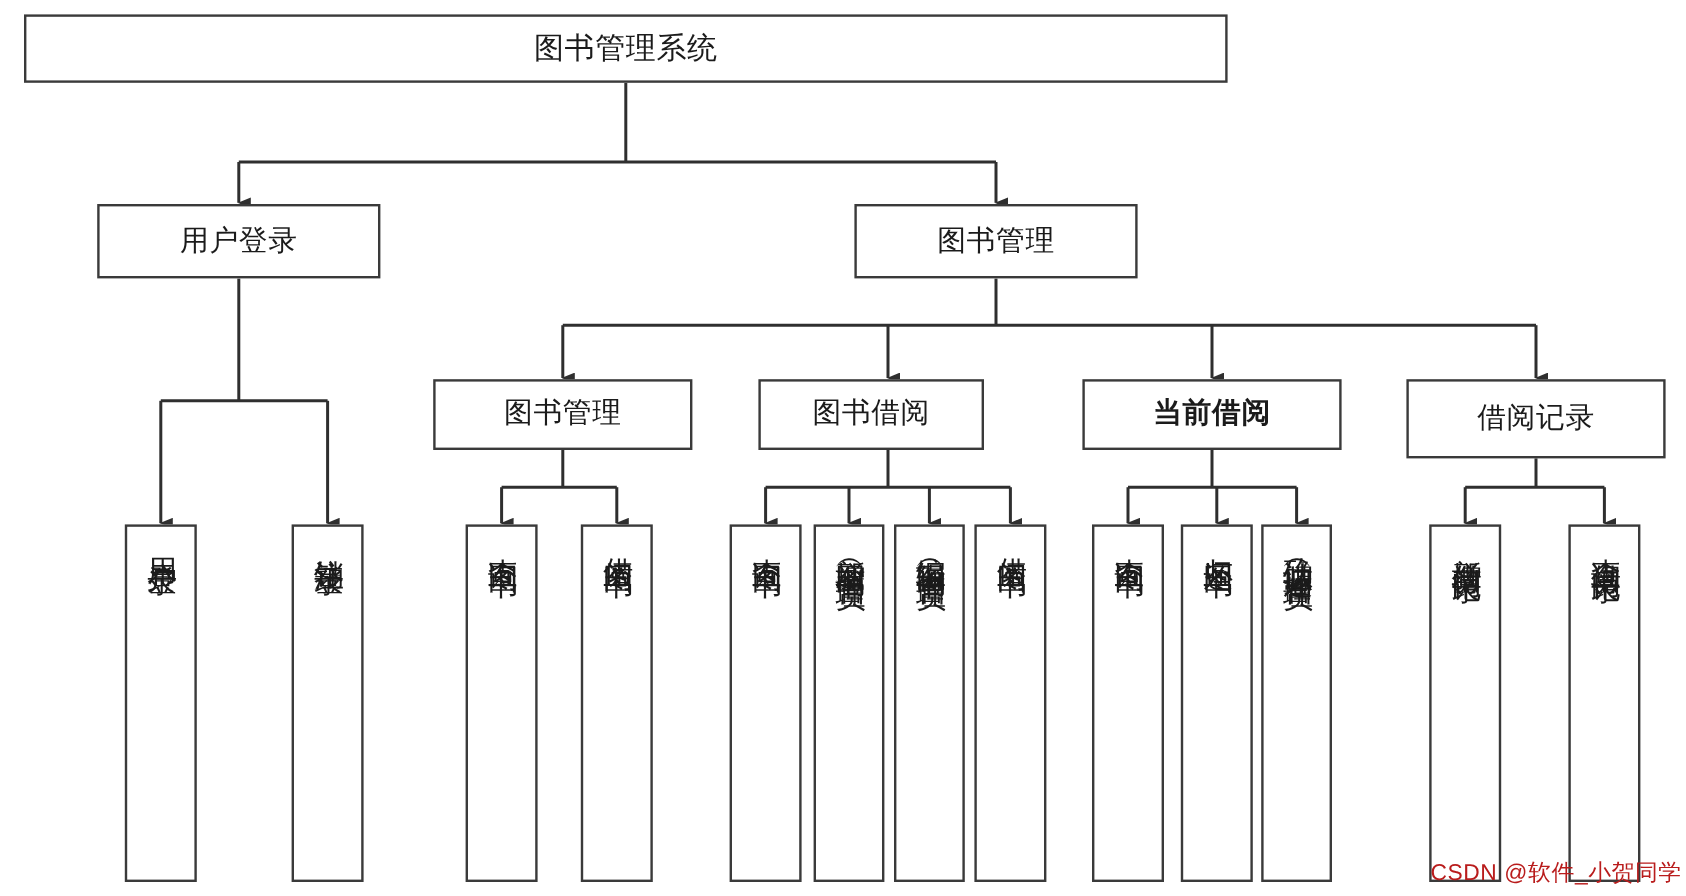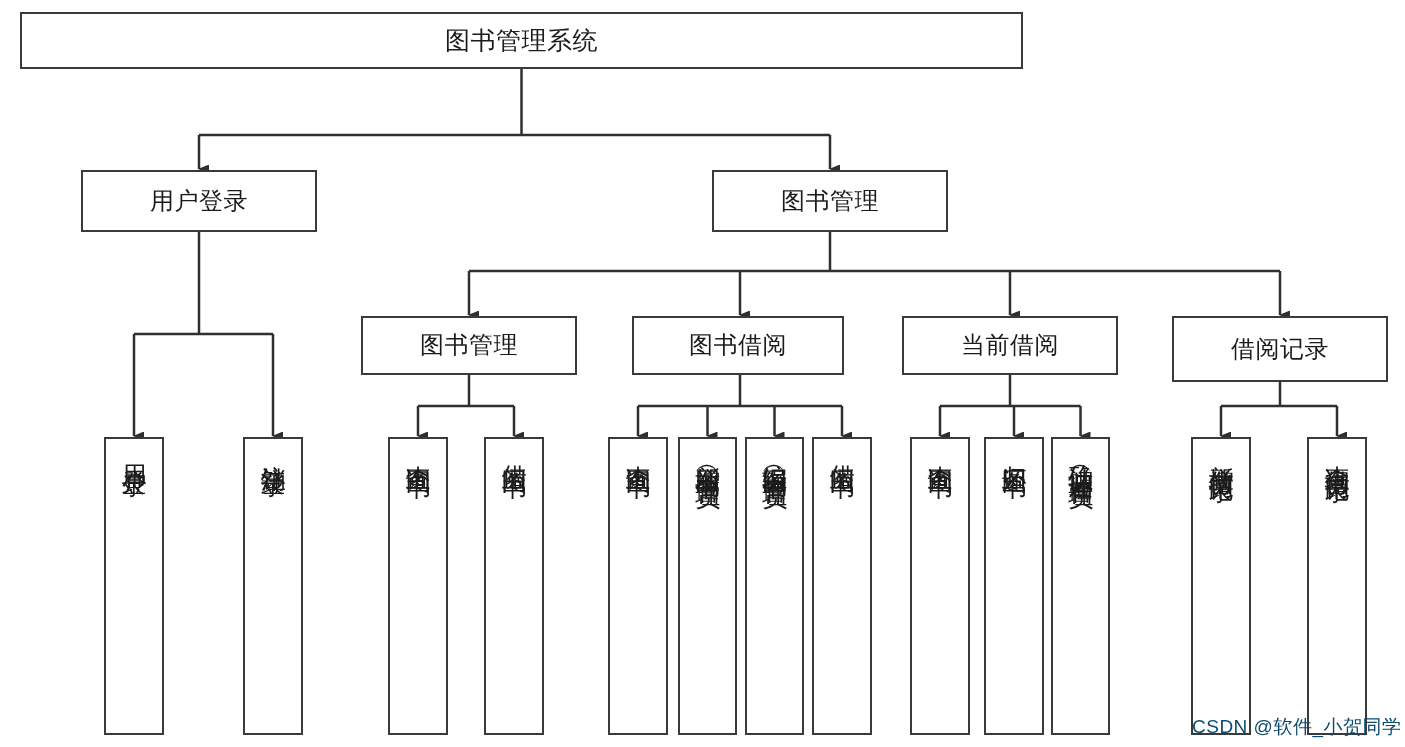--- a/index.html
+++ b/index.html
@@ -60,21 +60,21 @@
     font-size: 25px;
     line-height: 1.18;
     letter-spacing: 3px;
     max-height: 100%;
   }
   .node.root .node-label {
     font-size: 25px;
   }
   .watermark {
     position: absolute;
-    color: #0c4a6e;
+    color: #b91c1c;
     font-size: 19px;
     white-space: nowrap;
     user-select: none;
     letter-spacing: 0.5px;
   }
 </style>
 </head>
 <body>
 
 <div id="diagram-root">
@@ -126,24 +126,24 @@
       </div>
       <div class="node horizontal" style="left: 81px; top: 170px; width: 236px; height: 62px;">
         <span class="node-label">用户登录</span>
       </div>
       <div class="node horizontal" style="left: 712px; top: 170px; width: 236px; height: 62px;">
         <span class="node-label">图书管理</span>
       </div>
       <div class="node horizontal" style="left: 361px; top: 316px; width: 216px; height: 59px;">
         <span class="node-label">图书管理</span>
       </div>
-      <div class="node horizontal" style="left: 632px; top: 316px; width: 212px; height: 59px;">
+      <div class="node horizontal" style="left: 632px; top: 316px; width: 188px; height: 59px;">
         <span class="node-label">图书借阅</span>
       </div>
-      <div class="node horizontal" style="left: 902px; top: 316px; width: 216px; height: 59px;">
+      <div class="node horizontal" style="left: 902px; top: 316px; width: 216px; height: 59px; font-weight: bold;">
         <span class="node-label">当前借阅</span>
       </div>
       <div class="node horizontal" style="left: 1172px; top: 316px; width: 216px; height: 66px;">
         <span class="node-label">借阅记录</span>
       </div>
       <div class="node vertical" style="left: 104px; top: 437px; width: 60px; height: 298px;">
         <span class="node-label">用户登录</span>
       </div>
       <div class="node vertical" style="left: 243px; top: 437px; width: 60px; height: 298px;">
         <span class="node-label">注销登录</span>

